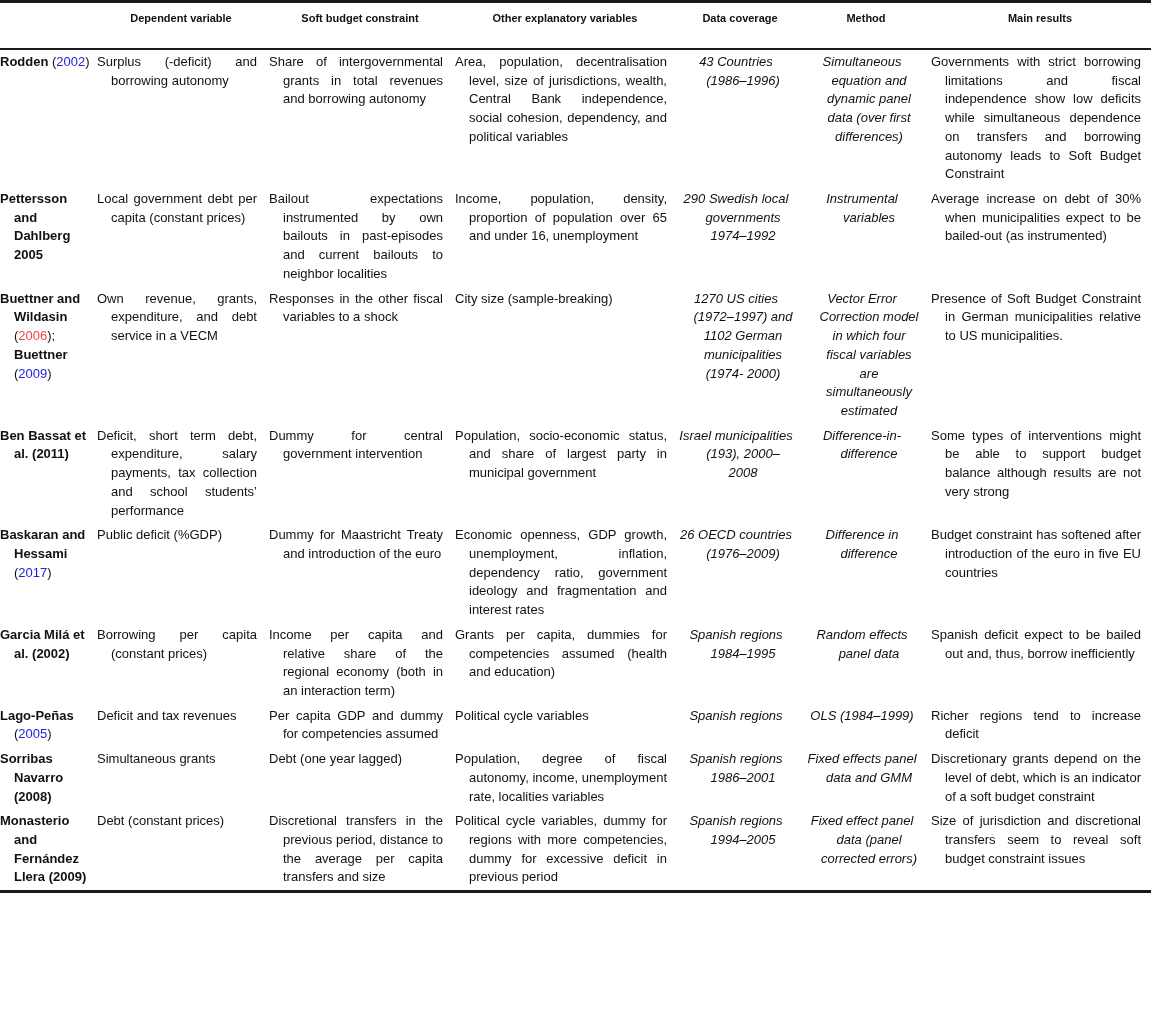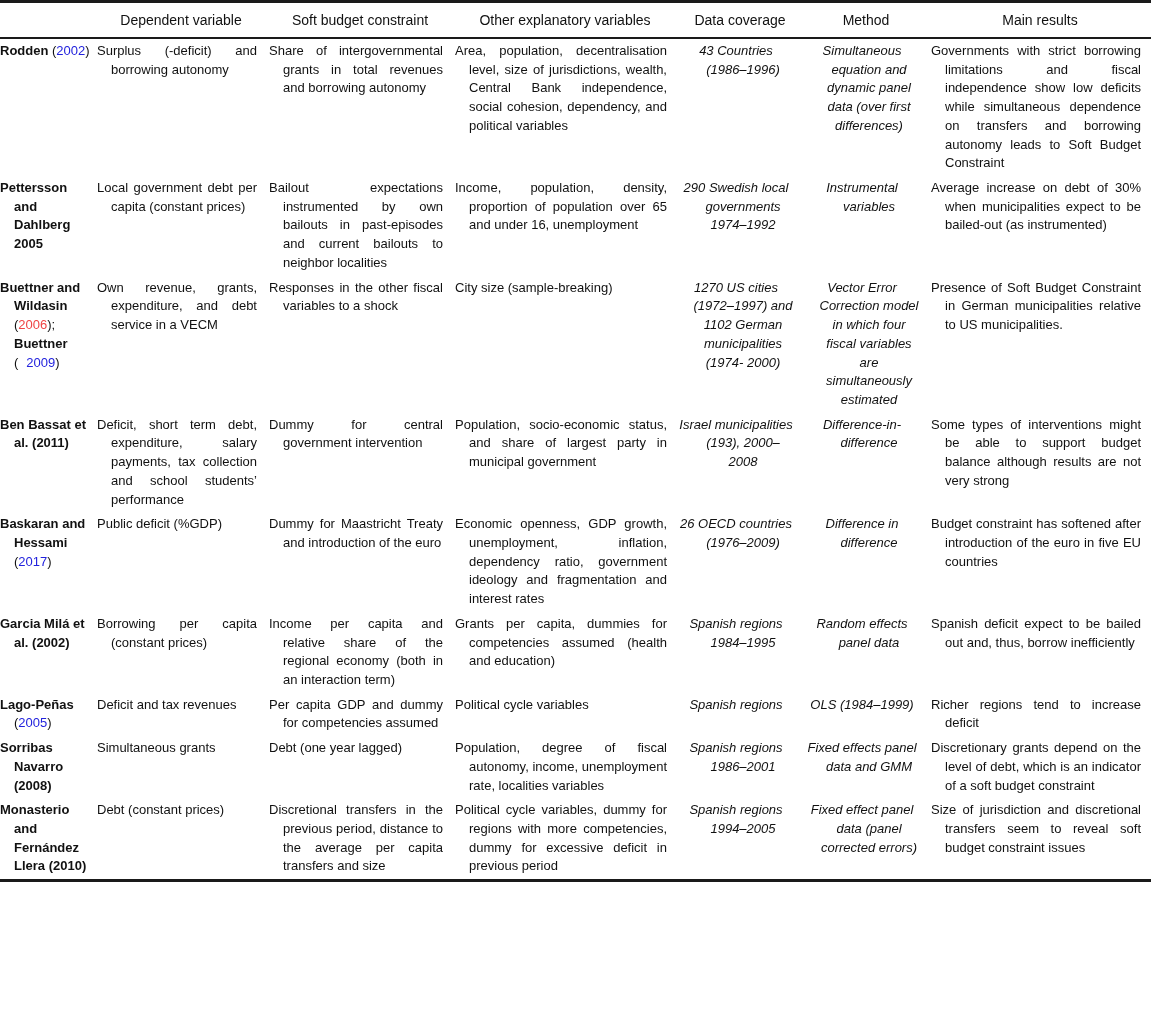--- a/index.html
+++ b/index.html
@@ -1,20 +1,20 @@
 <!DOCTYPE html>
 <html><head>
 <meta charset="utf-8">
 <style>
   html,body{margin:0;padding:0;background:#ffffff;}
   body{width:1151px;font-family:"Liberation Sans","DejaVu Sans",sans-serif;color:#111;}
   table.review{width:1151px;border-collapse:collapse;table-layout:fixed;
     border-top:3px solid #1a1a1a;border-bottom:3px solid #1a1a1a;}
-  thead th{font-weight:400;font-size:14px;text-align:center;vertical-align:middle;
-    padding:9px 4px 9px 4px;border-bottom:2px solid #1a1a1a;white-space:nowrap;overflow:hidden;}
+  thead th{font-weight:700;font-size:11px;text-align:center;vertical-align:middle;
+    padding:9px 4px 24px 4px;border-bottom:2px solid #1a1a1a;white-space:nowrap;overflow:hidden;}
   tbody td{vertical-align:top;font-size:13px;line-height:1.44;padding:3px 10px 3px 16px;
     text-indent:-14px;text-align:justify;}
   tbody td.author{font-weight:700;padding-left:14px;padding-right:4px;text-align:left;}
   .seg-plain{font-weight:400;color:#111;}
   .seg-link{font-weight:400;cursor:pointer;}
   td.method,td.coverage{text-align:center;font-style:italic;}
 </style>
 </head>
 <body>
 
@@ -52,21 +52,21 @@
       <tr>
         <td class="author"><span class="seg-name">Pettersson and Dahlberg 2005</span></td>
         <td>Local government debt per capita (constant prices)</td>
         <td>Bailout expectations instrumented by own bailouts in past-episodes and current bailouts to neighbor localities</td>
         <td>Income, population, density, proportion of population over 65 and under 16, unemployment</td>
         <td class="coverage">290 Swedish local governments 1974–1992</td>
         <td class="method">Instrumental variables</td>
         <td>Average increase on debt of 30% when municipalities expect to be bailed-out (as instrumented)</td>
       </tr>
       <tr>
-        <td class="author"><span class="seg-name">Buettner and Wildasin </span><span class="seg-plain">(</span><span class="seg-link" style="color: #ef4444;">2006</span><span class="seg-plain">); </span><span class="seg-name">Buettner </span><span class="seg-plain">(</span><span class="seg-link" style="color: rgb(34, 34, 221); margin-left: 8px;">2009</span><span class="seg-plain">)</span></td>
+        <td class="author"><span class="seg-name">Buettner and Wildasin </span><span class="seg-plain">(</span><span class="seg-link" style="color: #ef4444;">2006</span><span class="seg-plain">); </span><span class="seg-name">Buettner </span><span class="seg-plain">(</span><span class="seg-link" style="color: rgb(34, 34, 221);">2009</span><span class="seg-plain">)</span></td>
         <td>Own revenue, grants, expenditure, and debt service in a VECM</td>
         <td>Responses in the other fiscal variables to a shock</td>
         <td>City size (sample-breaking)</td>
         <td class="coverage">1270 US cities (1972–1997) and 1102 German municipalities (1974- 2000)</td>
         <td class="method">Vector Error Correction model in which four fiscal variables are simultaneously estimated</td>
         <td>Presence of Soft Budget Constraint in German municipalities relative to US municipalities.</td>
       </tr>
       <tr>
         <td class="author"><span class="seg-name">Ben Bassat et al. (2011)</span></td>
         <td>Deficit, short term debt, expenditure, salary payments, tax collection and school students’ performance</td>
@@ -106,21 +106,21 @@
       <tr>
         <td class="author"><span class="seg-name">Sorribas Navarro (2008)</span></td>
         <td>Simultaneous grants</td>
         <td>Debt (one year lagged)</td>
         <td>Population, degree of fiscal autonomy, income, unemployment rate, localities variables</td>
         <td class="coverage">Spanish regions 1986–2001</td>
         <td class="method">Fixed effects panel data and GMM</td>
         <td>Discretionary grants depend on the level of debt, which is an indicator of a soft budget constraint</td>
       </tr>
       <tr>
-        <td class="author"><span class="seg-name">Monasterio and Fernández Llera (2010)</span></td>
+        <td class="author"><span class="seg-name">Monasterio and Fernández Llera (2009)</span></td>
         <td>Debt (constant prices)</td>
         <td>Discretional transfers in the previous period, distance to the average per capita transfers and size</td>
         <td>Political cycle variables, dummy for regions with more competencies, dummy for excessive deficit in previous period</td>
         <td class="coverage">Spanish regions 1994–2005</td>
         <td class="method">Fixed effect panel data (panel corrected errors)</td>
         <td>Size of jurisdiction and discretional transfers seem to reveal soft budget constraint issues</td>
       </tr>
     </tbody>
 </table>
 

